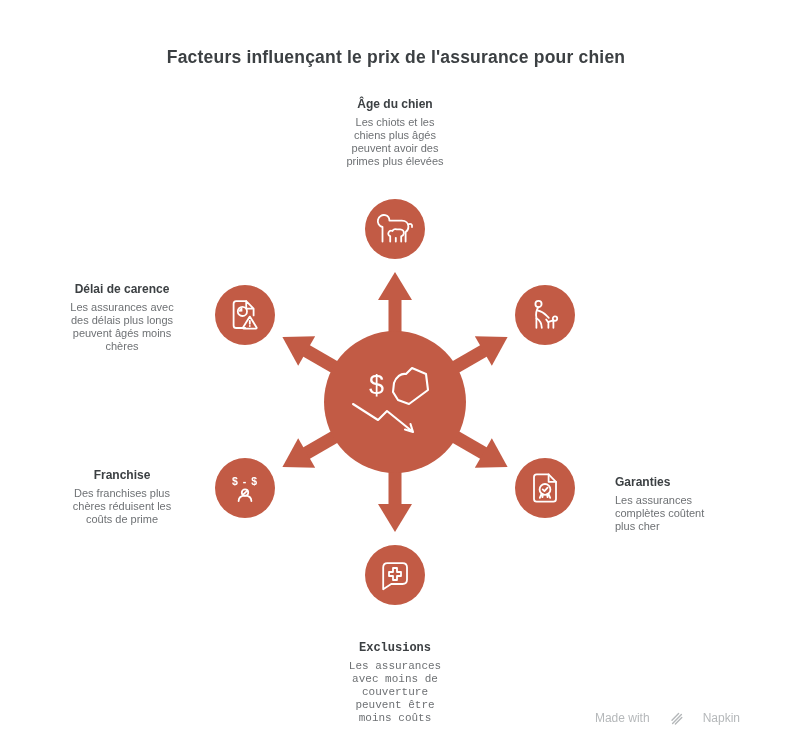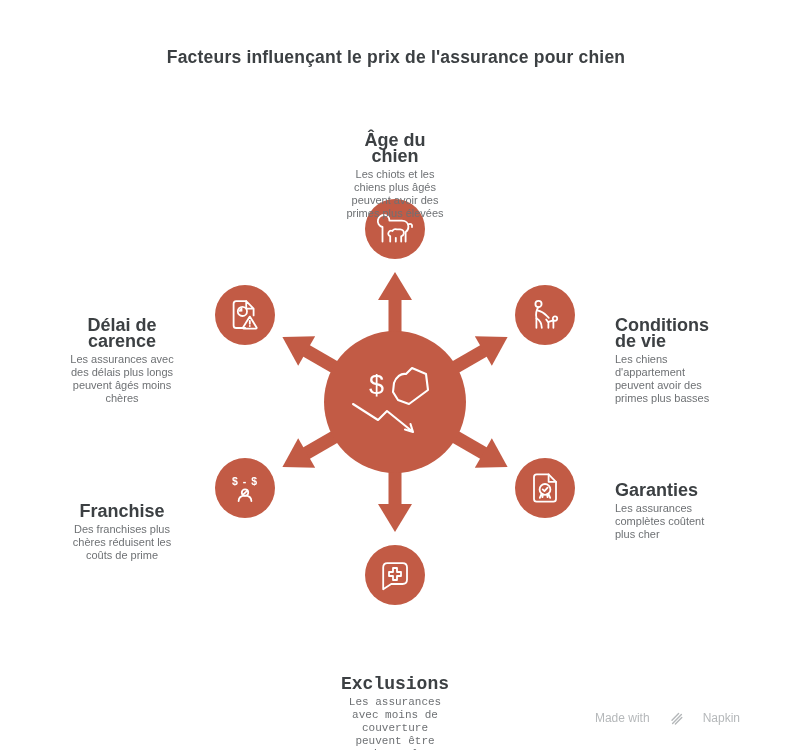--- a/index.html
+++ b/index.html
@@ -19,29 +19,29 @@
 
   .diagram-svg { position: absolute; left: 0; top: 0; }
 
   .accent-fill { fill: var(--accent, #C25B45); }
   .icon-stroke { stroke: #fff; fill: none; stroke-width: 1.8; stroke-linecap: round; stroke-linejoin: round; }
   .icon-fill-white { fill: #fff; stroke: none; }
   .icon-text { fill: #fff; font-family: "Liberation Sans", sans-serif; font-weight: bold; }
   .center-dollar { fill: #fff; font-family: "Liberation Sans", sans-serif; font-size: 27px; }
 
   .factor { position: absolute; }
-  .f-head { font-size: 18px; font-weight: bold; color: var(--heading, #3C4043); margin-bottom: 4px; line-height: 16px; margin-top: 36px; }
+  .f-head { font-size: 12px; font-weight: bold; color: var(--heading, #3C4043); margin-bottom: 4px; line-height: 16px; }
   .f-body { font-size: 11px; color: var(--body, #6E7174); line-height: 13px; }
   .f-center { text-align: center; }
   .f-left   { text-align: left; }
   .f-right  { text-align: center; }
 
   .f-top          { left: 341px; top: 96px;  width: 108px; }
   .f-top-right    { left: 615px; top: 281px; width: 102px; }
-  .f-bottom-right { left: 615px; top: 446px; width: 102px; }
+  .f-bottom-right { left: 615px; top: 474px; width: 102px; }
   .f-bottom       { left: 339px; top: 640px; width: 112px; font-family: Liberation Mono, monospace; }
   .f-bottom-left  { right: 614px; top: 467px; width: 112px; }
   .f-top-left     { right: 614px; top: 281px; width: 112px; }
 
   .watermark {
     position: absolute; top: 711px; right: 52px;
     display: flex; align-items: center; gap: 20px;
     font-size: 12px; color: var(--watermark, #B5B8BA);
   }
 </style>
@@ -153,24 +153,20 @@
         <circle class="icon-fill-white" cx="4.8" cy="11" r="0.9"></circle>
       </g>
     </g>
   </svg>
 
   <div class="factor f-top f-center">
     <div class="f-head">Âge du chien</div>
     <div class="f-body">Les chiots et les chiens plus âgés peuvent avoir des primes plus élevées</div>
   </div>
 
-  <div class="factor f-top-right f-left">
-    <div class="f-head">Conditions de vie</div>
-    <div class="f-body">Les chiens d'appartement peuvent avoir des primes plus basses</div>
-  </div>
 
   <div class="factor f-bottom-right f-left">
     <div class="f-head">Garanties</div>
     <div class="f-body">Les assurances complètes coûtent plus cher</div>
   </div>
 
   <div class="factor f-bottom f-center">
     <div class="f-head">Exclusions</div>
     <div class="f-body">Les assurances avec moins de couverture peuvent être moins coûts</div>
   </div>

